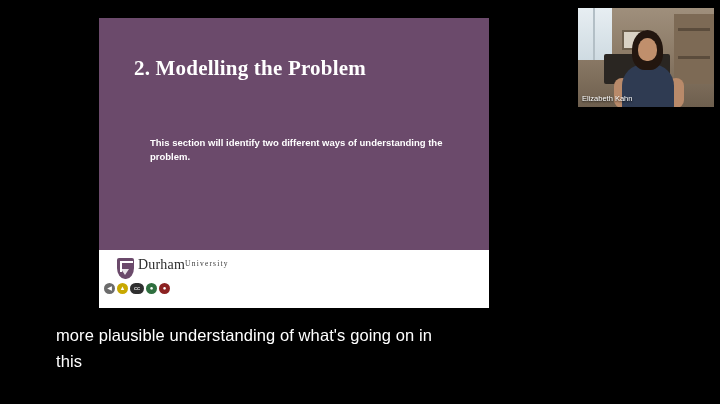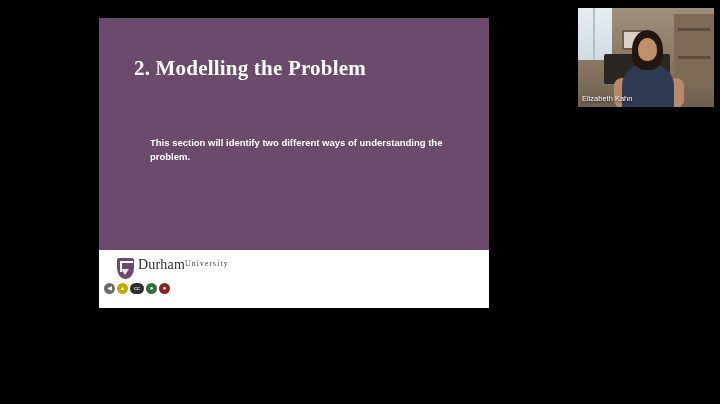--- a/index.html
+++ b/index.html
@@ -328,14 +328,18 @@
     <div class="cam-desk"></div>
     <div class="cam-frame"></div>
     <div class="cam-arm-l"></div>
     <div class="cam-arm-r"></div>
     <div class="cam-person-body"></div>
     <div class="cam-person-hair"></div>
     <div class="cam-person-face"></div>
     <div class="cam-name">Elizabeth Kahn</div>
   </div>
 
+  <div class="caption">
+    <div>more plausible understanding of what's going on in</div>
+    <div>this</div>
+  </div>
 
 </div>
 
 </body></html>

